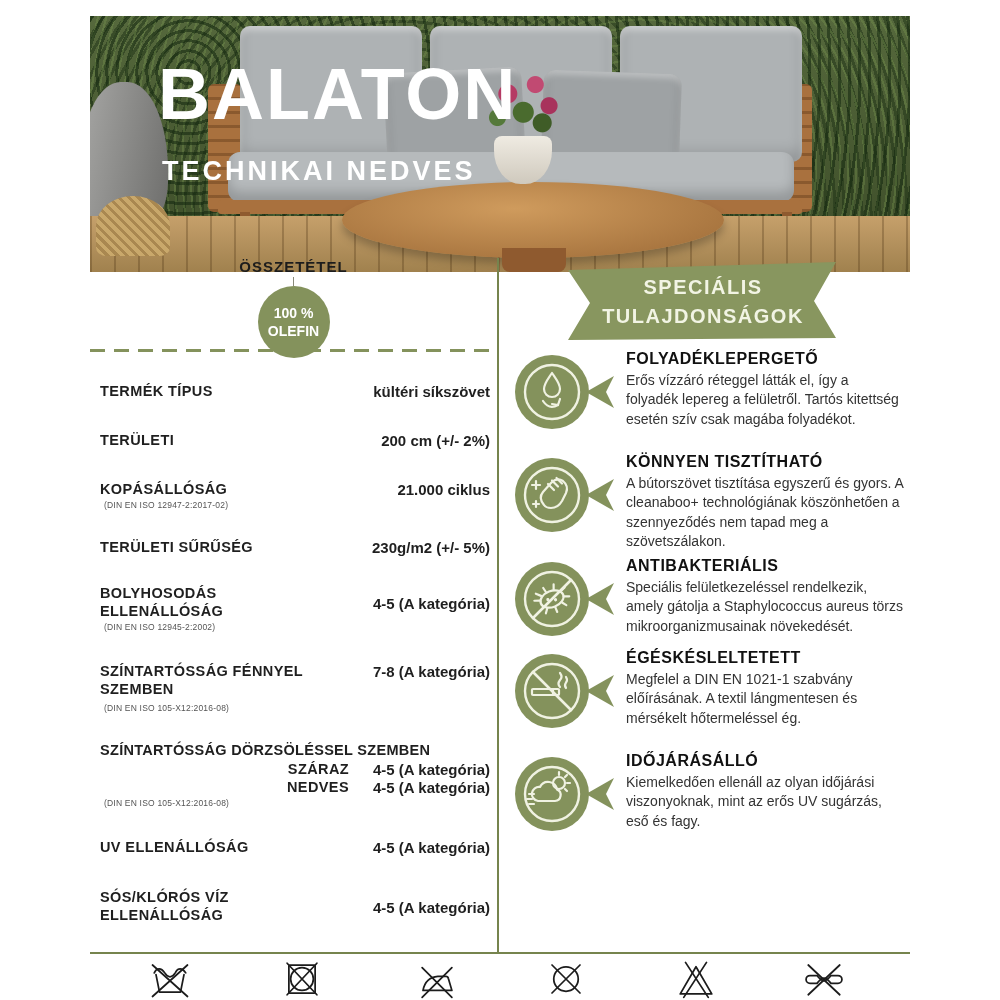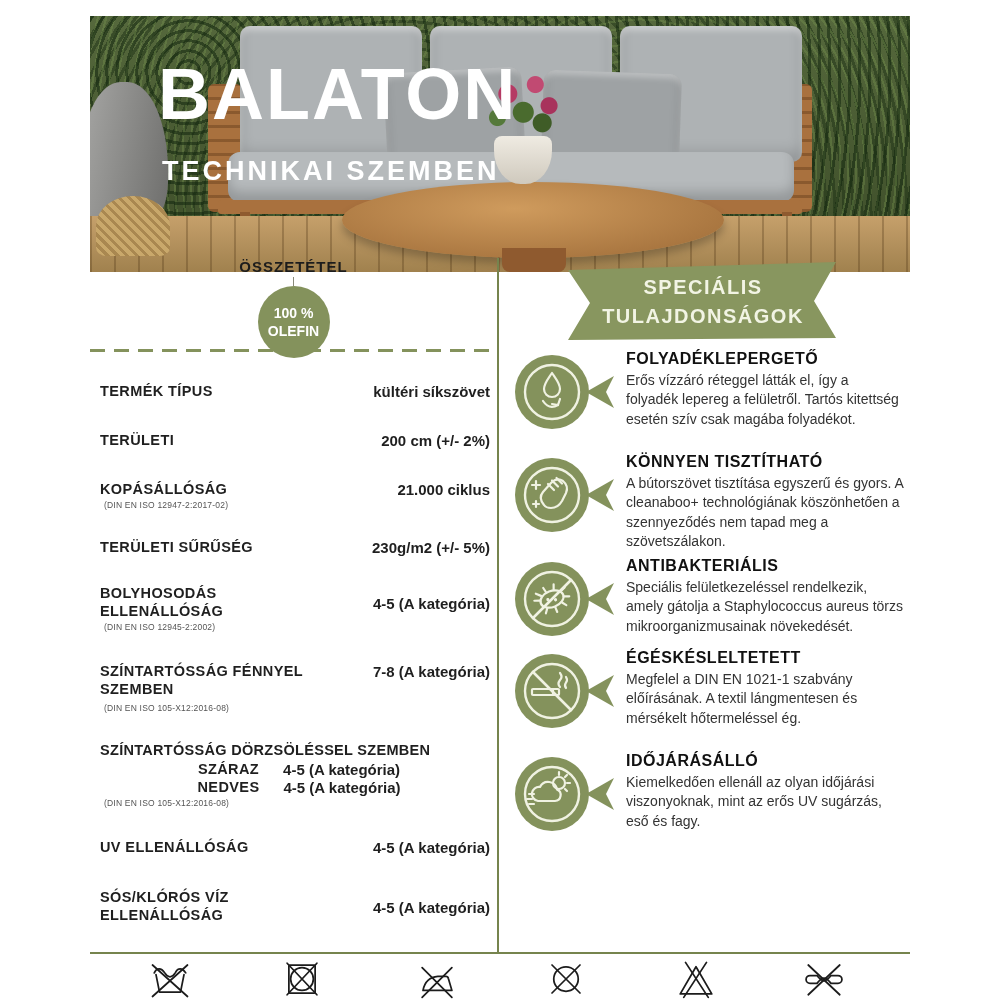--- a/index.html
+++ b/index.html
@@ -62,21 +62,21 @@
   .comp-stem{width:1px;height:9px;background:#8a8a7a;margin:2px auto 0;}
   .comp-badge{width:72px;height:72px;border-radius:50%;background:var(--accent);margin:0 auto;
     display:flex;flex-direction:column;align-items:center;justify-content:center;color:#fff;font-weight:700;font-size:14px;line-height:1.3;}
 
   
   .spec-row{position:absolute;left:100px;width:390px;display:flex;justify-content:space-between;align-items:flex-start;}
   .spec-label{font-size:14.5px;font-weight:700;letter-spacing:.4px;color:#1f1f1f;white-space:pre-line;line-height:1.22;}
   .spec-value{font-size:15px;font-weight:700;color:#1f1f1f;white-space:nowrap;margin-left:24px;}
   .spec-standard{position:absolute;left:104px;font-size:8.5px;color:#555;letter-spacing:.2px;}
   .rub-heading{position:absolute;left:100px;width:396px;font-size:14.5px;font-weight:700;letter-spacing:.3px;color:#1f1f1f;}
-  .rub-row{position:absolute;left:108px;width:382px;display:flex;justify-content:center;}
+  .rub-row{position:absolute;left:108px;width:382px;display:flex;justify-content:flex-end;}
 
   
   .ribbon{position:absolute;left:568px;top:262px;width:270px;height:80px;}
   .ribbon svg{position:absolute;inset:0;}
   .ribbon-shape{fill:var(--ribbon);}
   .ribbon-text{position:absolute;inset:0;display:flex;flex-direction:column;align-items:center;justify-content:center;
     color:var(--ribbon-ink);font-weight:700;font-size:20px;letter-spacing:1.5px;line-height:1.45;}
   .feature{position:absolute;left:514px;width:390px;display:flex;}
   .ficon-wrap{position:relative;width:104px;flex:0 0 104px;}
   .ficon{position:absolute;left:0;top:4px;}
@@ -118,21 +118,21 @@
     <div class="leg l4"></div>
     <div class="deck">
         <div class="deck-lines"></div>
       </div>
     <div class="basket"></div>
     <div class="table-top"></div>
     <div class="table-base"></div>
     <div class="flowers"></div>
     <div class="pot"></div>
     <div class="hero-title">BALATON</div>
-    <div class="hero-subtitle">TECHNIKAI SZEMBEN</div>
+    <div class="hero-subtitle">TECHNIKAI NEDVES</div>
   </div>
 
   <div class="v-divider"></div>
   <div class="dashed-sep"></div>
   <div class="bottom-line"></div>
 
   <div class="composition">
     <div class="comp-heading">ÖSSZETÉTEL</div>
     <div class="comp-stem"></div>
     <div class="comp-badge">

